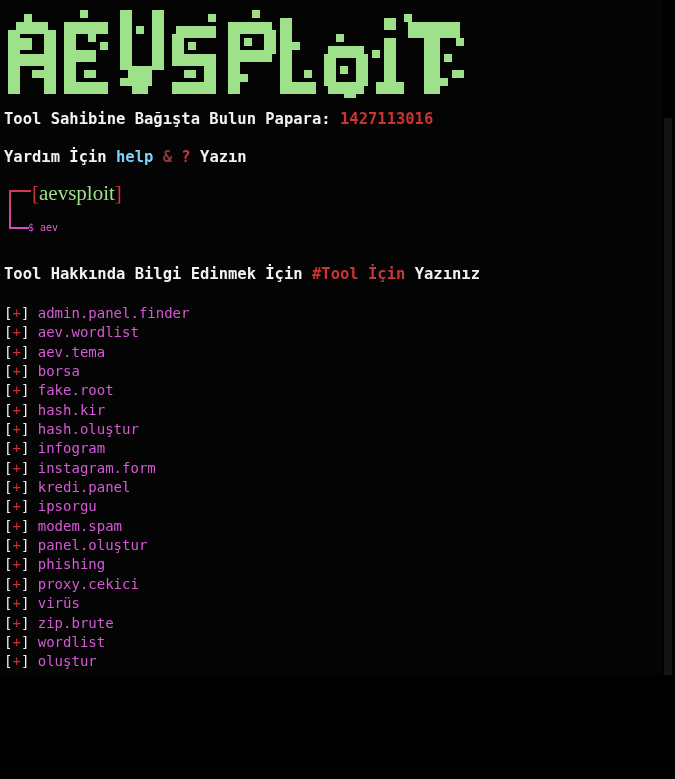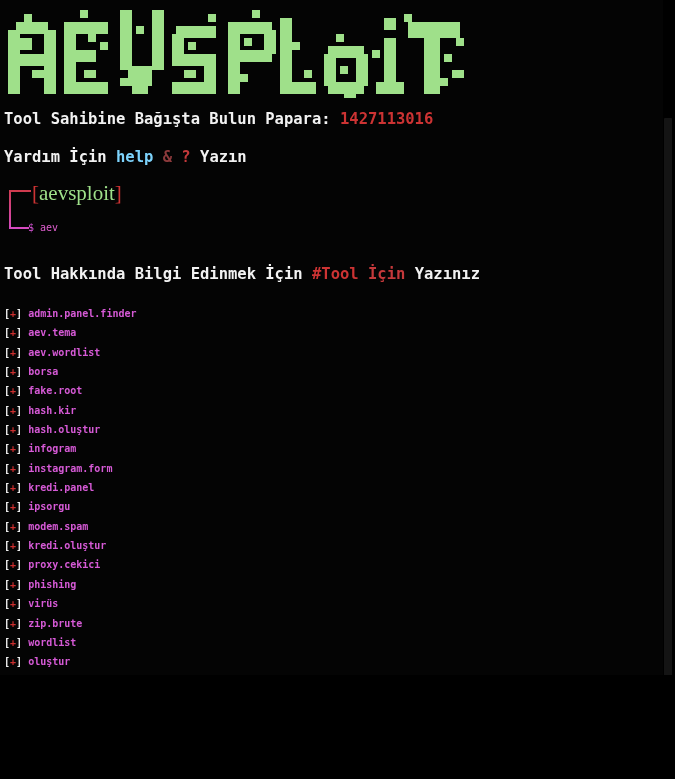--- a/index.html
+++ b/index.html
@@ -88,23 +88,22 @@
     width: 0;
     border-left: 2px solid;
     border-image: linear-gradient(to bottom, #cf3b4e, #d64bc0) 1;
   }
 
   
   #tool-list { position: absolute; left: 4px; top: 304px; }
   .tool-row {
     height: 19.35px;
     white-space: pre;
-    font-size: 10px;
-    font-family: "DejaVu Sans Mono", "Liberation Mono", monospace;
-    font-weight: bold;
+    font-size: 14px;
+    font-family: "DejaVu Sans Mono", "Liberation Mono", monospace;
   }
   .brk { color: #f2f2f2; }
   .plus { color: #cc2f2f; }
   .tname { color: #d65ad6; }
 
   
   .cursor {
     position: absolute;
     width: 9px;
     height: 17px;
@@ -219,34 +218,34 @@
     <div class="corner-v" style="left:5px; top:2px; height:38px;"></div>
     <div class="corner-bl" style="left:5px; top:38px;"></div>
     <div class="prompt-top" style="left:28px; top:-4px;"><span class="c-red">[</span><span class="c-green">aevsploit</span><span class="c-red">]</span></div>
     <div class="prompt-bottom" style="left:24px; top:30px;"><span class="c-magenta">$</span><span> </span><span class="c-pink">aev</span></div>
   </div>
 
   <div class="line bold" style="top:265px;"><span class="c-white">Tool Hakkında Bilgi Edinmek İçin</span><span> </span><span class="c-red">#Tool</span><span> </span><span class="c-red2">İçin</span><span> </span><span class="c-white">Yazınız</span></div>
 
   <div id="tool-list">
       <div class="tool-row"><span class="brk">[</span><span class="plus">+</span><span class="brk">]</span><span> </span><span class="tname">admin.panel.finder</span></div>
+      <div class="tool-row"><span class="brk">[</span><span class="plus">+</span><span class="brk">]</span><span> </span><span class="tname">aev.wordlist</span></div>
       <div class="tool-row"><span class="brk">[</span><span class="plus">+</span><span class="brk">]</span><span> </span><span class="tname">aev.tema</span></div>
-      <div class="tool-row"><span class="brk">[</span><span class="plus">+</span><span class="brk">]</span><span> </span><span class="tname">aev.wordlist</span></div>
       <div class="tool-row"><span class="brk">[</span><span class="plus">+</span><span class="brk">]</span><span> </span><span class="tname">borsa</span></div>
       <div class="tool-row"><span class="brk">[</span><span class="plus">+</span><span class="brk">]</span><span> </span><span class="tname">fake.root</span></div>
       <div class="tool-row"><span class="brk">[</span><span class="plus">+</span><span class="brk">]</span><span> </span><span class="tname">hash.kir</span></div>
       <div class="tool-row"><span class="brk">[</span><span class="plus">+</span><span class="brk">]</span><span> </span><span class="tname">hash.oluştur</span></div>
       <div class="tool-row"><span class="brk">[</span><span class="plus">+</span><span class="brk">]</span><span> </span><span class="tname">infogram</span></div>
       <div class="tool-row"><span class="brk">[</span><span class="plus">+</span><span class="brk">]</span><span> </span><span class="tname">instagram.form</span></div>
       <div class="tool-row"><span class="brk">[</span><span class="plus">+</span><span class="brk">]</span><span> </span><span class="tname">kredi.panel</span></div>
       <div class="tool-row"><span class="brk">[</span><span class="plus">+</span><span class="brk">]</span><span> </span><span class="tname">ipsorgu</span></div>
       <div class="tool-row"><span class="brk">[</span><span class="plus">+</span><span class="brk">]</span><span> </span><span class="tname">modem.spam</span></div>
-      <div class="tool-row"><span class="brk">[</span><span class="plus">+</span><span class="brk">]</span><span> </span><span class="tname">kredi.oluştur</span></div>
+      <div class="tool-row"><span class="brk">[</span><span class="plus">+</span><span class="brk">]</span><span> </span><span class="tname">panel.oluştur</span></div>
+      <div class="tool-row"><span class="brk">[</span><span class="plus">+</span><span class="brk">]</span><span> </span><span class="tname">phishing</span></div>
       <div class="tool-row"><span class="brk">[</span><span class="plus">+</span><span class="brk">]</span><span> </span><span class="tname">proxy.cekici</span></div>
-      <div class="tool-row"><span class="brk">[</span><span class="plus">+</span><span class="brk">]</span><span> </span><span class="tname">phishing</span></div>
       <div class="tool-row"><span class="brk">[</span><span class="plus">+</span><span class="brk">]</span><span> </span><span class="tname">virüs</span></div>
       <div class="tool-row"><span class="brk">[</span><span class="plus">+</span><span class="brk">]</span><span> </span><span class="tname">zip.brute</span></div>
       <div class="tool-row"><span class="brk">[</span><span class="plus">+</span><span class="brk">]</span><span> </span><span class="tname">wordlist</span></div>
       <div class="tool-row"><span class="brk">[</span><span class="plus">+</span><span class="brk">]</span><span> </span><span class="tname">oluştur</span></div>
     </div>
 
   <div class="prompt-block" style="top:711px; height:58px;">
     <div class="corner-tl" style="left:5px; top:2px;"></div>
     <div class="corner-v" style="left:5px; top:2px; height:38px;"></div>
     <div class="corner-bl" style="left:5px; top:38px;"></div>

